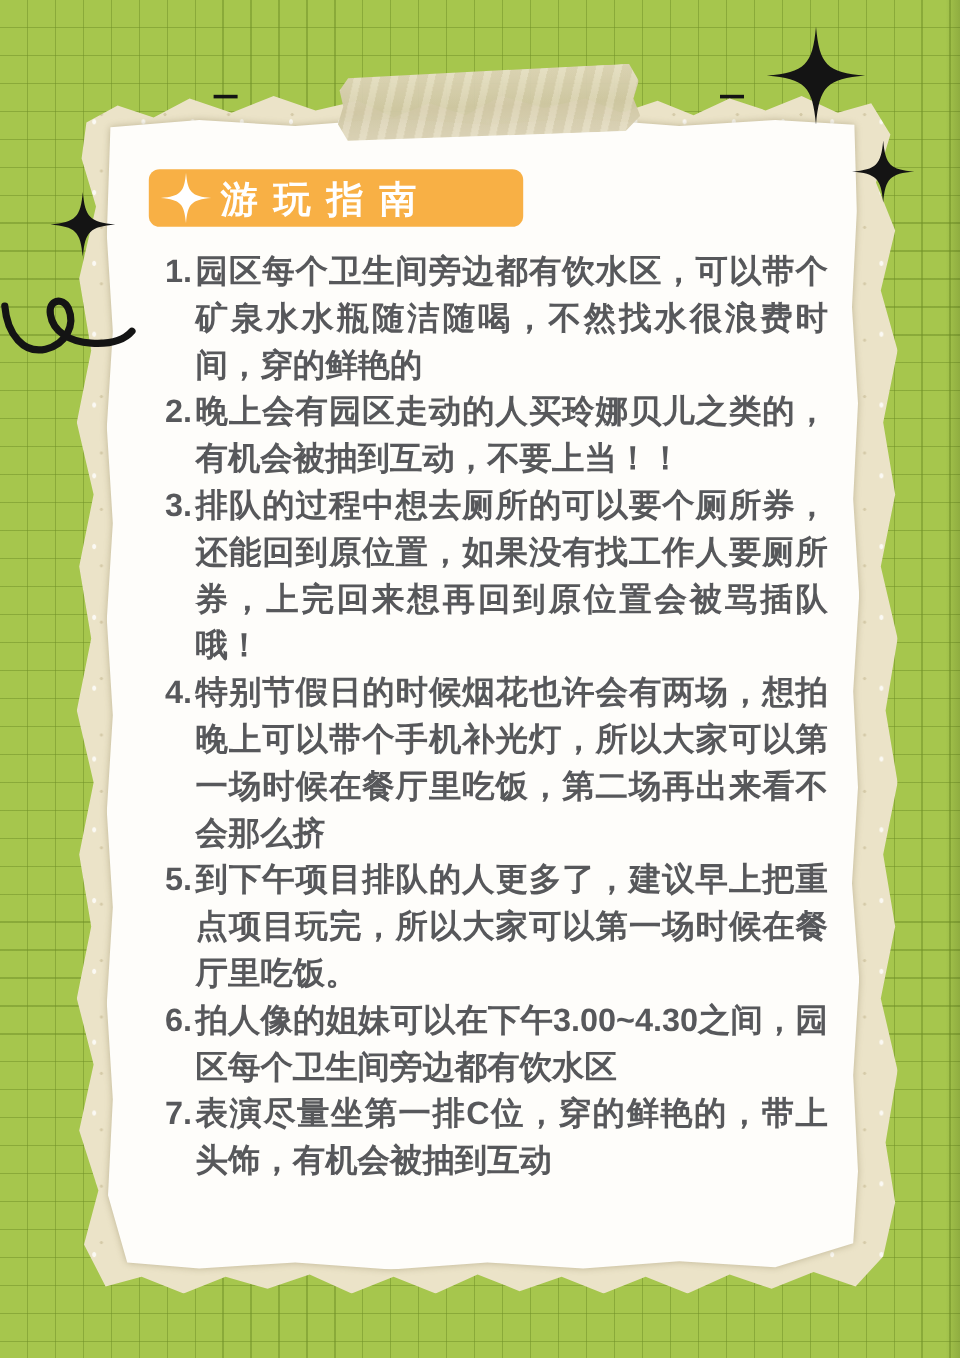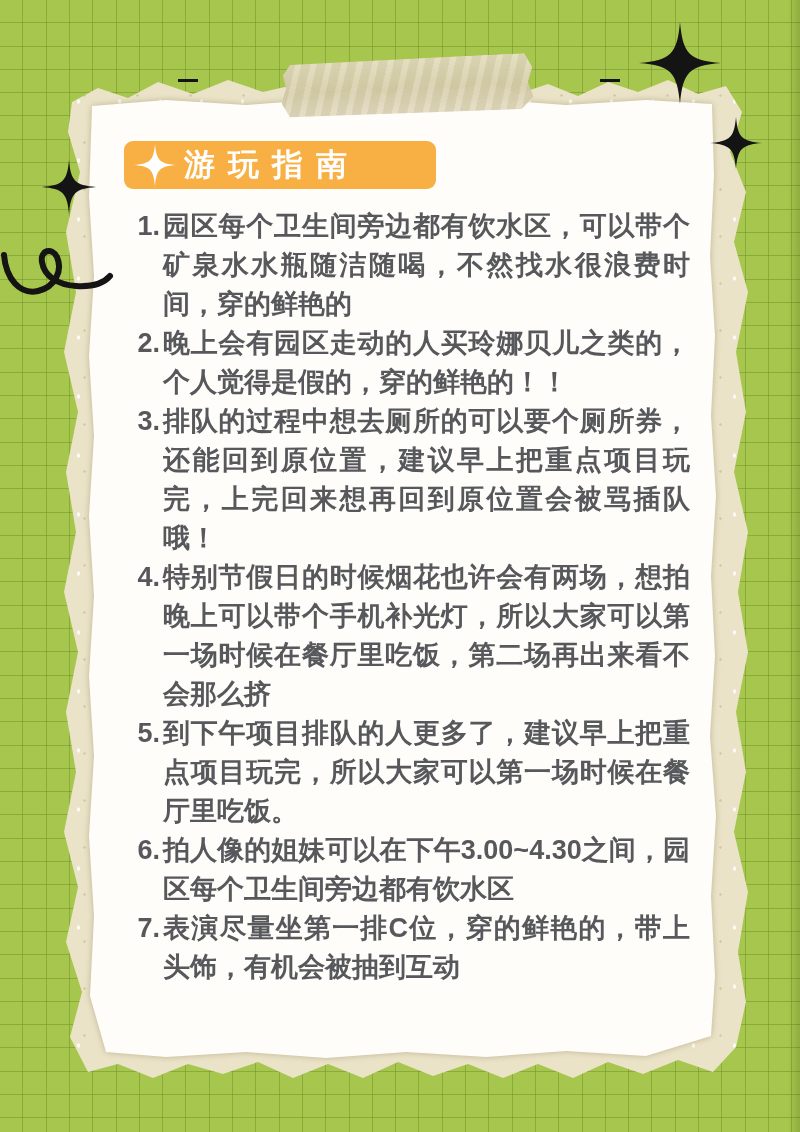--- a/index.html
+++ b/index.html
@@ -73,21 +73,21 @@
 
   .badge{
     position:absolute;left:124px;top:141px;height:48px;min-width:312px;
     background:var(--orange);border-radius:9px;
     display:flex;align-items:center;padding:0 20px 0 10px;
   }
   .badge .star{width:42px;height:42px;margin-right:8px;flex:0 0 auto;}
   .badge .star svg{display:block;width:100%;height:100%;}
   .badge h1{
     color:#fff;font-size:31px;font-weight:bold;letter-spacing:13px;margin-right:-13px;
-    white-space:nowrap;line-height:1;padding-top:2px;font-family:Liberation Mono, monospace;
+    white-space:nowrap;line-height:1;padding-top:2px;
   }
 
   .tips{
     position:absolute;left:128px;top:207px;width:562px;
     list-style:none;color:var(--ink);
     font-size:27px;font-weight:bold;line-height:39px;
   }
   .tips li{display:grid;grid-template-columns:35px 1fr;}
   .tip-num{text-align:right;padding-right:3px;}
   .tip-text{text-align:justify;}
@@ -137,25 +137,25 @@
   <h1>游玩指南</h1>
 </div>
 
 <ol class="tips">
     <li>
       <span class="tip-num">1.</span>
       <span class="tip-text">园区每个卫生间旁边都有饮水区，可以带个矿泉水水瓶随洁随喝，不然找水很浪费时间，穿的鲜艳的</span>
     </li>
     <li>
       <span class="tip-num">2.</span>
-      <span class="tip-text">晚上会有园区走动的人买玲娜贝儿之类的，个人觉得是假的，穿的鲜艳的！！</span>
+      <span class="tip-text">晚上会有园区走动的人买玲娜贝儿之类的，有机会被抽到互动，不要上当！！</span>
     </li>
     <li>
       <span class="tip-num">3.</span>
-      <span class="tip-text">排队的过程中想去厕所的可以要个厕所券，还能回到原位置，建议早上把重点项目玩完，上完回来想再回到原位置会被骂插队哦！</span>
+      <span class="tip-text">排队的过程中想去厕所的可以要个厕所券，还能回到原位置，如果没有找工作人要厕所券，上完回来想再回到原位置会被骂插队哦！</span>
     </li>
     <li>
       <span class="tip-num">4.</span>
       <span class="tip-text">特别节假日的时候烟花也许会有两场，想拍晚上可以带个手机补光灯，所以大家可以第一场时候在餐厅里吃饭，第二场再出来看不会那么挤</span>
     </li>
     <li>
       <span class="tip-num">5.</span>
       <span class="tip-text">到下午项目排队的人更多了，建议早上把重点项目玩完，所以大家可以第一场时候在餐厅里吃饭。</span>
     </li>
     <li>

